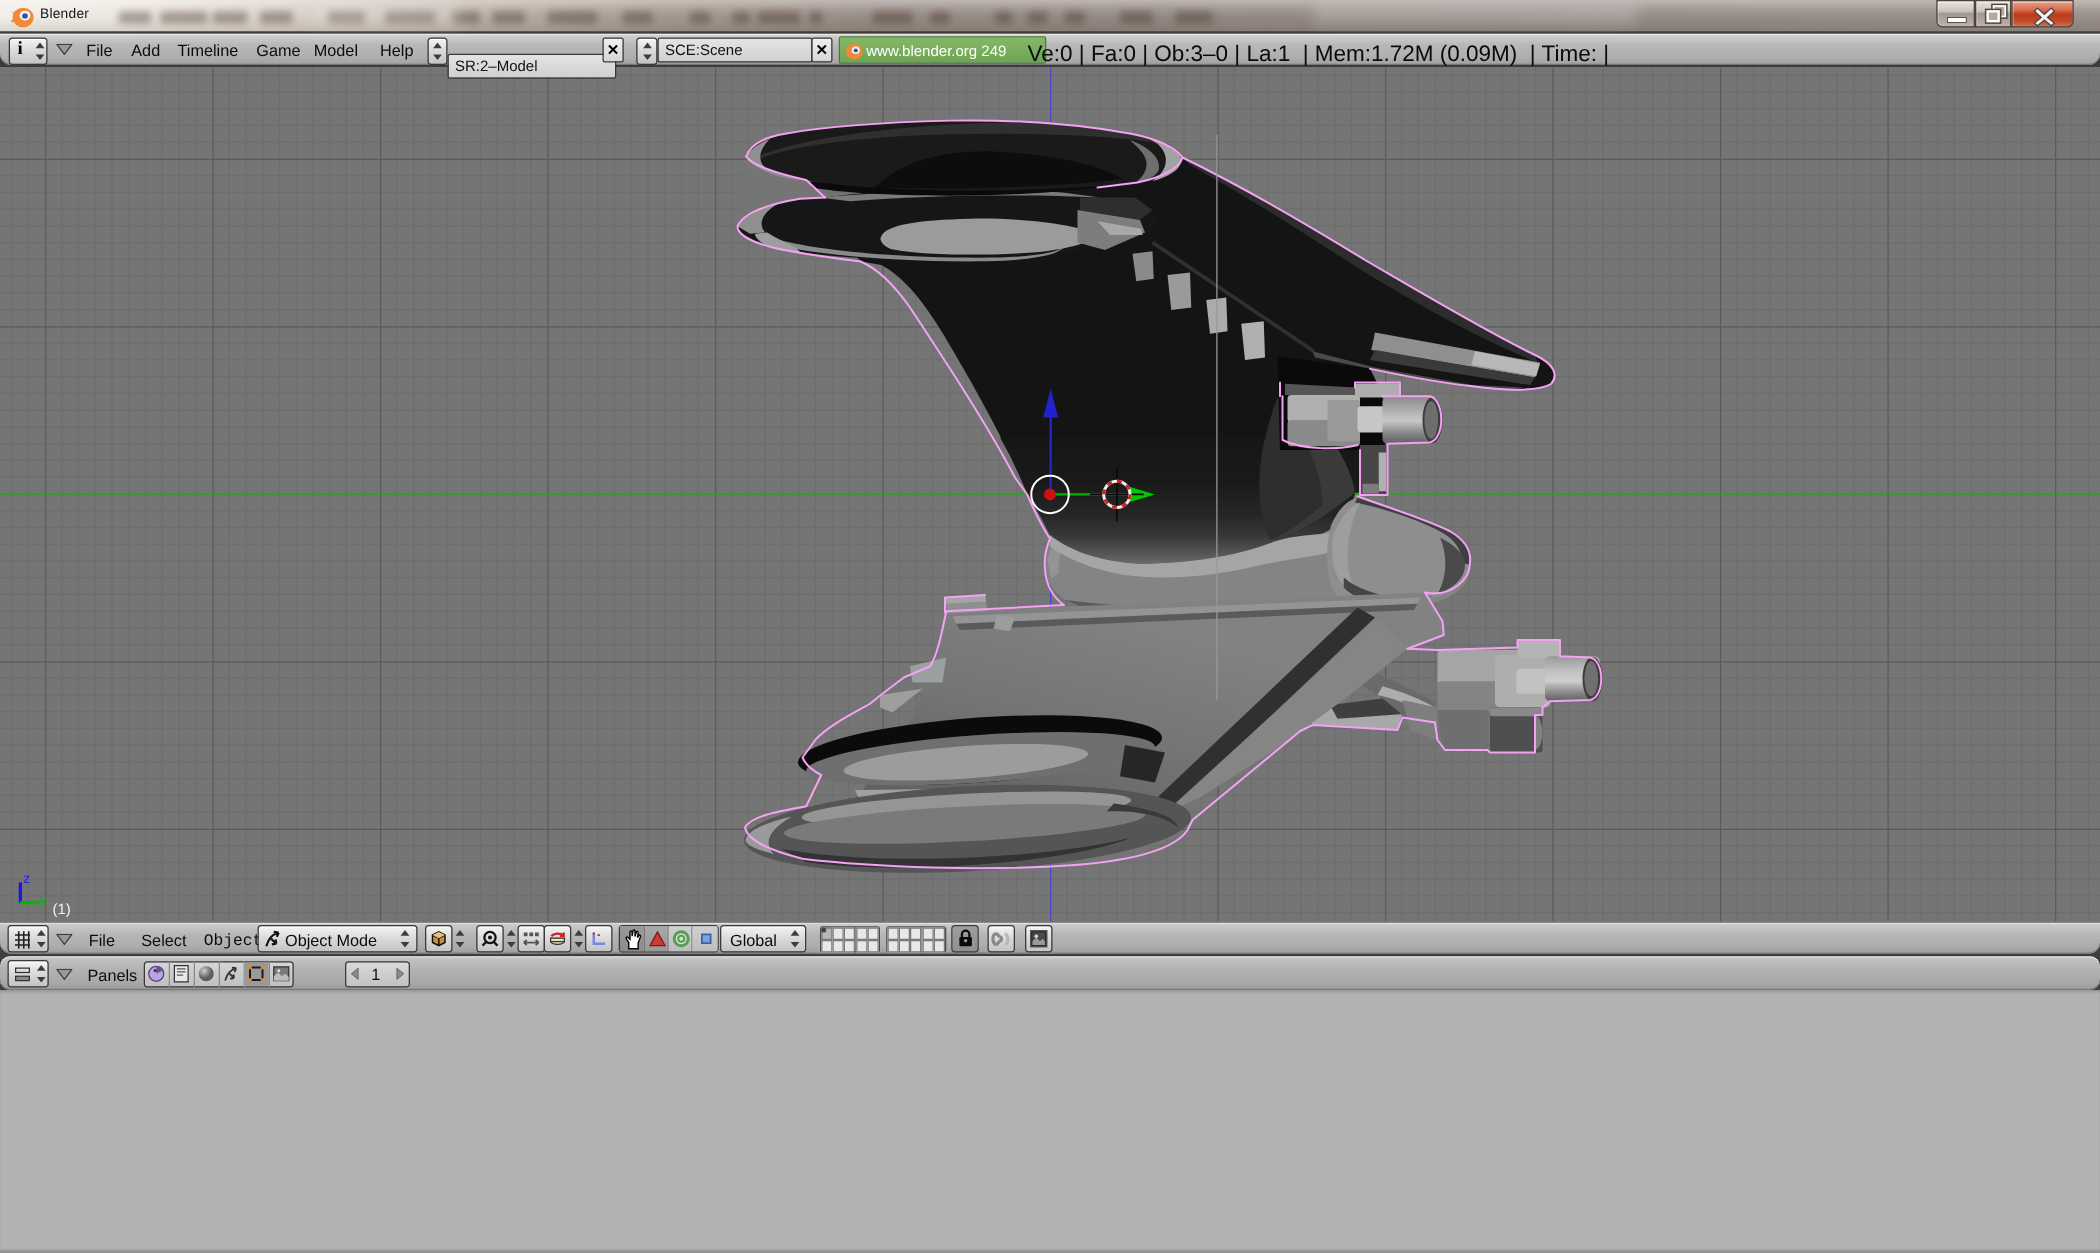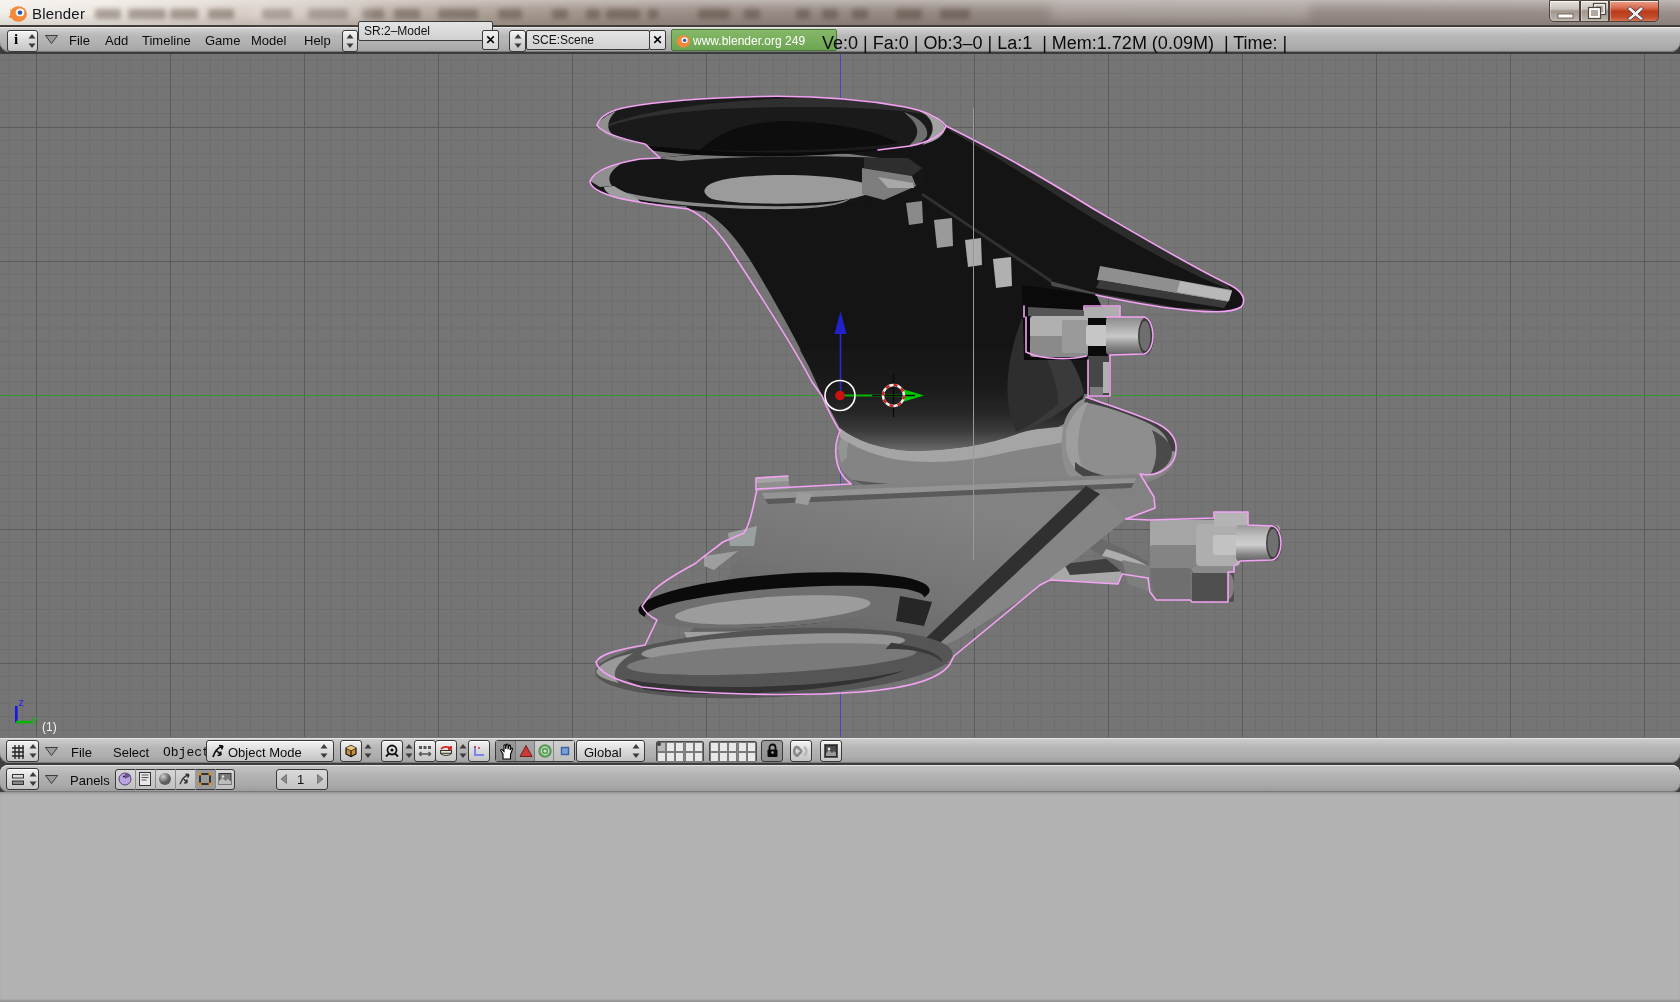--- a/index.html
+++ b/index.html
@@ -2,21 +2,21 @@
 <html><head><meta charset="utf-8"><style>
 *{margin:0;padding:0;box-sizing:border-box}
 html,body{width:1680px;height:1002px;overflow:hidden;background:#b2b2b2;font-family:"Liberation Sans",sans-serif;-webkit-font-smoothing:antialiased;}
 .abs{position:absolute}
 #titlebar{position:absolute;left:0;top:0;width:1680px;height:27px;box-shadow:inset 0 -2px 0 #4f463f;
  background:linear-gradient(to right,#f2eee8 0%,#ece6df 6%,#dcd3ca 13%,#beb2a8 22%,#a3978d 32%,#978b83 42%,#948881 55%,#938883 70%,#968b86 85%,#998e89 100%);}
 #titlebar .sheen{position:absolute;left:0;top:0;width:100%;height:100%;
  background:linear-gradient(to bottom,rgba(255,255,255,.38) 0%,rgba(255,255,255,.12) 30%,rgba(255,255,255,0) 50%,rgba(0,0,0,.10) 95%,rgba(0,0,0,.25) 100%);}
 .ghost{position:absolute;top:9px;height:10px;border-radius:2px;background:#46362b;filter:blur(2.8px);opacity:.40}
 .ghostL{position:absolute;top:4px;height:18px;border-radius:6px;background:#fff;filter:blur(5px);opacity:.18}
-#wintitle{position:absolute;left:32px;top:5px;font-size:15px;color:#10151d;letter-spacing:.2px}
+#wintitle{position:absolute;left:32px;top:5px;font-size:11px;color:#10151d;letter-spacing:.2px}
 #winbtns{position:absolute;left:1549px;top:0;width:110px;height:23px}
 .wbtn{position:absolute;top:0;height:22px;border:1px solid #4d443e;box-shadow:inset 0 1px 0 rgba(255,255,255,.75),inset 1px 0 0 rgba(255,255,255,.35);}
 #bmin{left:0;width:31px;border-radius:0 0 0 5px;background:linear-gradient(#e7e2de 0%,#cbc3bd 40%,#a2988f 50%,#b4aaa2 85%,#c3bab2 100%);}
 #bmax{left:31px;width:29px;background:linear-gradient(#e7e2de 0%,#cbc3bd 40%,#a2988f 50%,#b4aaa2 85%,#c3bab2 100%);}
 #bclose{left:60px;width:50px;border-radius:0 0 5px 0;background:linear-gradient(#e8a18b 0%,#d96a4d 35%,#bc3b1c 52%,#c04c2a 80%,#d8704c 100%);}
 #menubar-bg{position:absolute;left:0;top:27px;width:1680px;height:27px;background:#3c3c3c}
 #menubar{position:absolute;left:0;top:27px;width:1680px;height:25px;border-radius:0 0 9px 9px;
  background:linear-gradient(#d5d5d5,#b8b8b8 35%,#b0b0b0 70%,#a2a2a2);box-shadow:inset 0 1px 0 #e9e9e9,inset 0 -1px 0 #777;}
 .mi{position:absolute;top:6px;font-size:13px;color:#0c0c0c}
 #hdr3d-bg{position:absolute;left:0;top:737px;width:1680px;height:58px;background:#3e3e3e}
@@ -436,21 +436,21 @@
     <div class="mi" style="left:142px">Timeline</div>
     <div class="mi" style="left:205px">Game</div>
     <div class="mi" style="left:251px">Model</div>
     <div class="mi" style="left:304px">Help</div>
   </div>
 <div class="hbtn" style="left:342px;top:30px;width:16px;z-index:3"></div>
 <svg class="abs" style="z-index:4;left:344px;top:30px" width="12" height="22">
     <path d="M2.5,8.5 L9.5,8.5 L6.0,4.0 Z" fill="#3c3c3c"></path>
     <path d="M2.5,13.5 L9.5,13.5 L6.0,18.0 Z" fill="#3c3c3c"></path>
   </svg>
-<div class="field" style="left:358px;top:21px;width:135px;z-index:3">SR:2–Model</div>
+<div class="field" style="left:358px;top:43px;width:135px;z-index:3">SR:2–Model</div>
 <div class="xbtn" style="left:482px;top:30px;z-index:3">✕</div>
 <div class="hbtn" style="left:509px;top:30px;width:17px;z-index:3"></div>
 <svg class="abs" style="z-index:4;left:512px;top:30px" width="12" height="22">
     <path d="M2.5,8.5 L9.5,8.5 L6.0,4.0 Z" fill="#3c3c3c"></path>
     <path d="M2.5,13.5 L9.5,13.5 L6.0,18.0 Z" fill="#3c3c3c"></path>
   </svg>
 <div class="field" style="left:526px;top:30px;width:124px;z-index:3">SCE:Scene</div>
 <div class="xbtn" style="left:649px;top:30px;z-index:3">✕</div>
 <div class="abs" style="left:671px;top:29px;width:166px;height:22px;background:linear-gradient(#85b868,#6da553);border:1px solid #4a7a38;border-radius:2px;z-index:3">
     <svg class="abs" style="left:3px;top:3px" width="16" height="16" viewBox="0 0 20 19">

